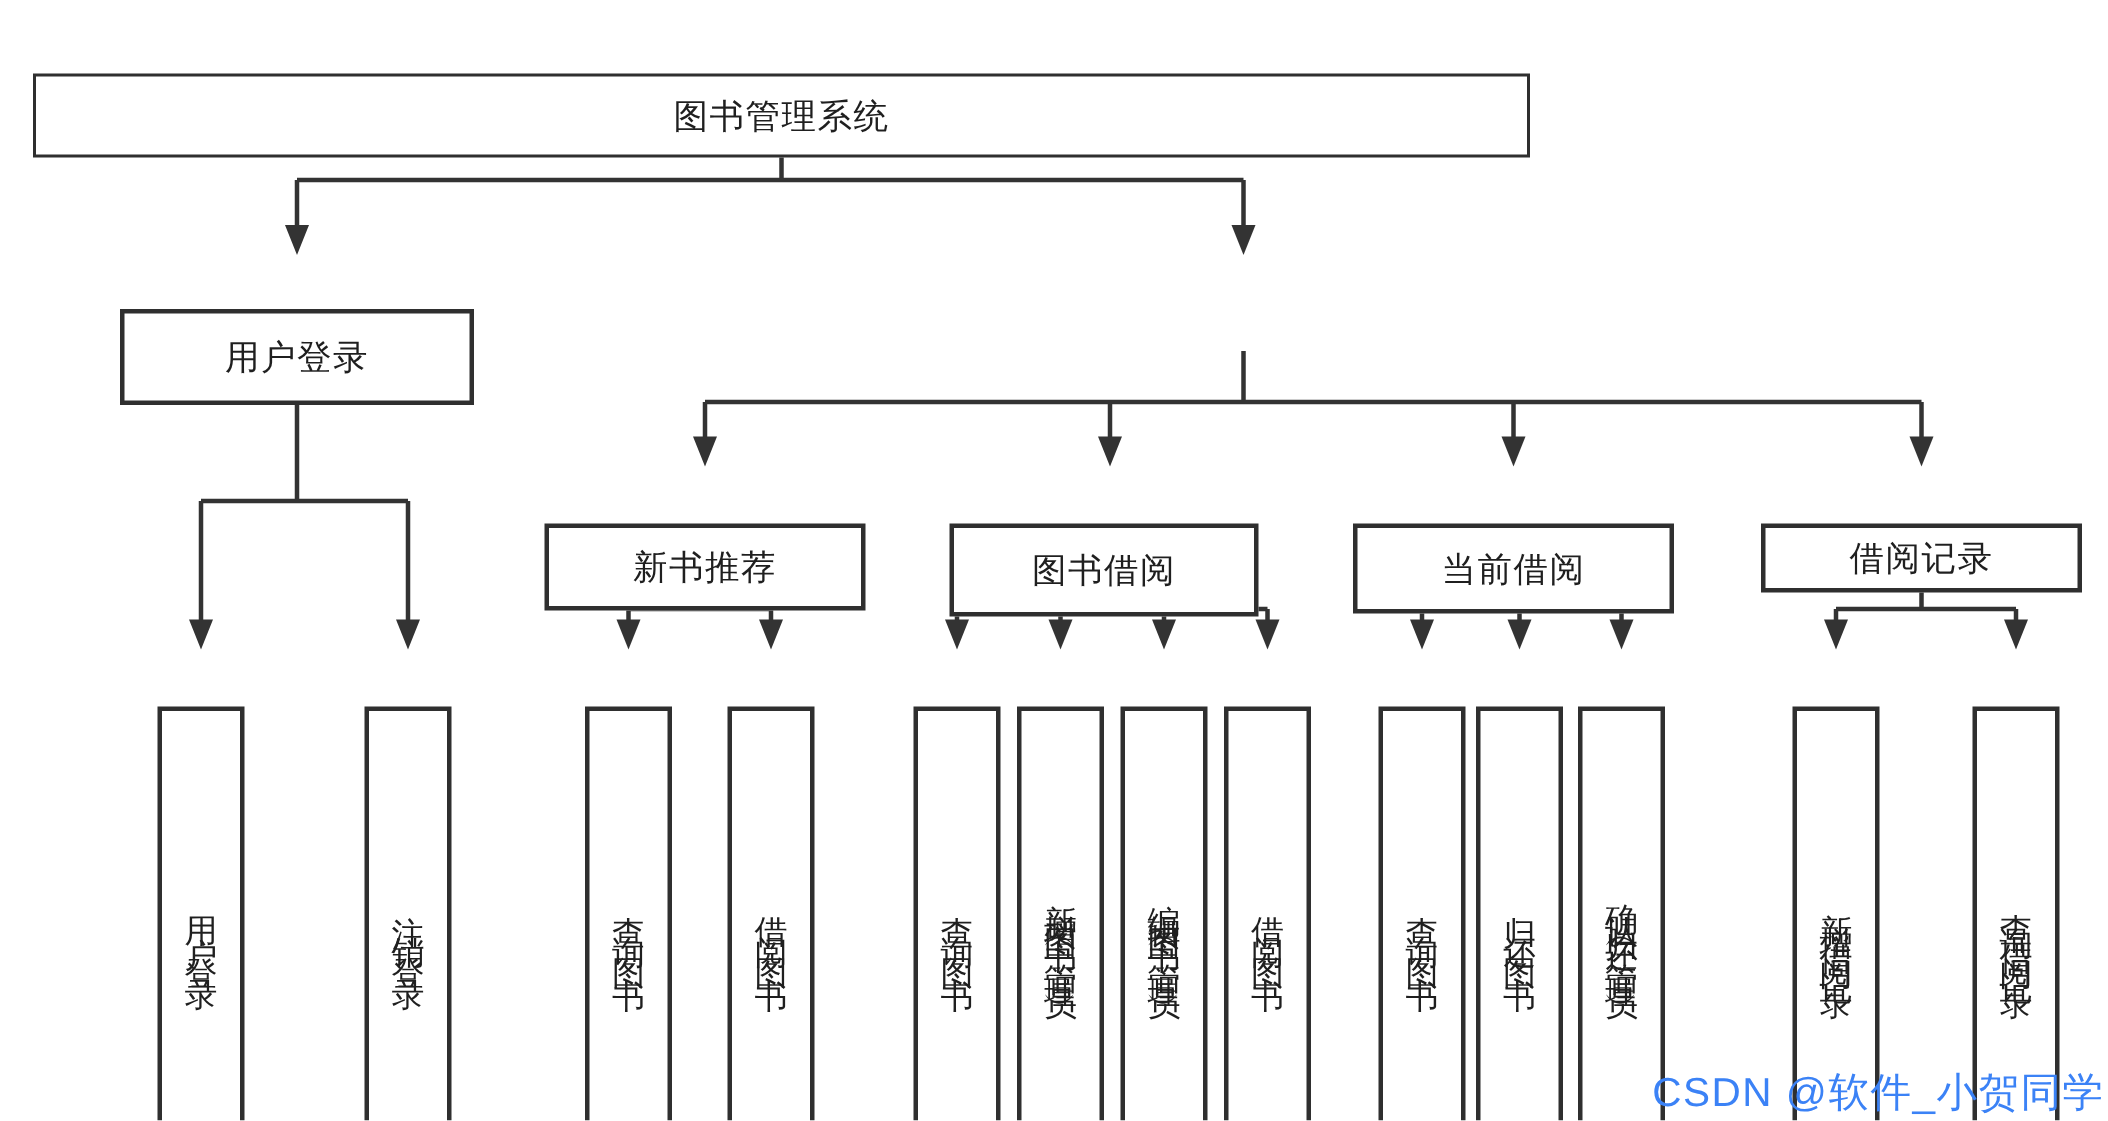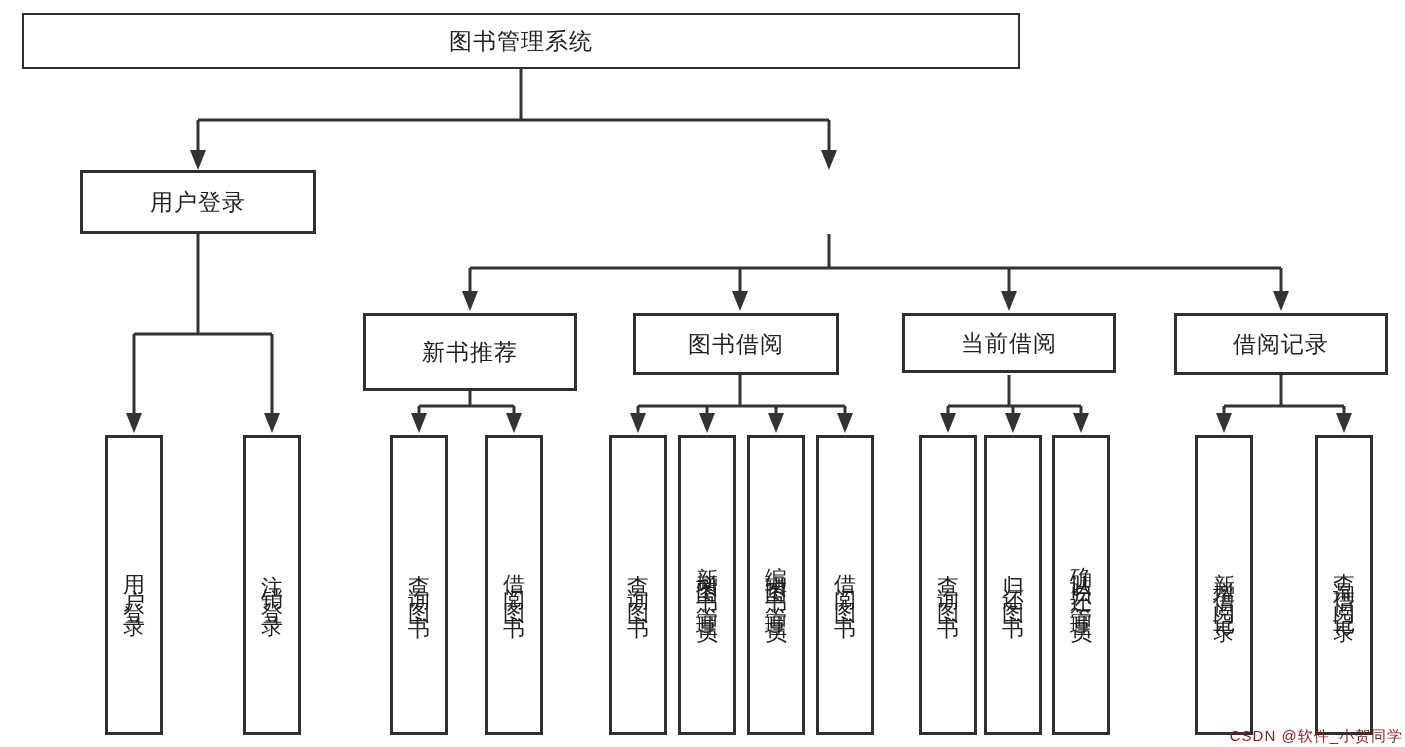--- a/index.html
+++ b/index.html
@@ -15,38 +15,39 @@
   }
   svg.connectors { position: absolute; left: 0; top: 0; width: 1405px; height: 747px; }
   .box {
     position: absolute;
     background: #ffffff;
     border: 3px solid #2f2f2f;
     display: flex;
     align-items: center;
     justify-content: center;
     color: #1f1f1f;
+    margin-top: 36px;
   }
   .box.root { border-width: 2px; }
   .hlabel { font-size: 23px; letter-spacing: 1px; white-space: nowrap; }
   .leaf .v {
     writing-mode: vertical-rl;
     font-size: 22px;
     line-height: 1;
   }
   .ls-short { letter-spacing: 14px; }
   .ls-mid   { letter-spacing: 10px; }
   .ls-long  { letter-spacing: 8px; }
   .watermark {
     position: absolute;
     right: 2px;
     bottom: 1px;
-    font-size: 15px;
+    font-size: 27px;
     letter-spacing: 1px;
-    color: #7f1d1d;
+    color: #3b82f6;
     white-space: nowrap;
   }
 </style>
 </head>
 <body>
 
 <div class="stage">
 
   <svg class="connectors" viewBox="0 0 1405 747" fill="none" stroke="#333333" stroke-width="3">
 
@@ -85,30 +86,30 @@
   </svg>
 
   <div class="box root" style="left:22px; top:13px; width:998px; height:56px">
     <span class="hlabel">图书管理系统</span>
   </div>
 
   <div class="box" style="left:80px; top:170px; width:236px; height:64px">
     <span class="hlabel">用户登录</span>
   </div>
 
-  <div class="box" style="left:363px; top:313px; width:214px; height:78px">
+  <div class="box" style="left:363px; top:313px; width:214px; height:58px">
     <span class="hlabel">新书推荐</span>
   </div>
   <div class="box" style="left:633px; top:313px; width:206px; height:62px">
     <span class="hlabel">图书借阅</span>
   </div>
   <div class="box" style="left:902px; top:313px; width:214px; height:60px">
     <span class="hlabel">当前借阅</span>
   </div>
-  <div class="box" style="left:1174px; top:313px; width:214px; height:62px">
+  <div class="box" style="left:1174px; top:313px; width:214px; height:46px">
     <span class="hlabel">借阅记录</span>
   </div>
 
   <div class="box leaf" style="left:105px; top:435px; width:58px; height:300px">
     <span class="v ls-short">用户登录</span>
   </div>
   <div class="box leaf" style="left:243px; top:435px; width:58px; height:300px">
     <span class="v ls-short">注销登录</span>
   </div>
 

